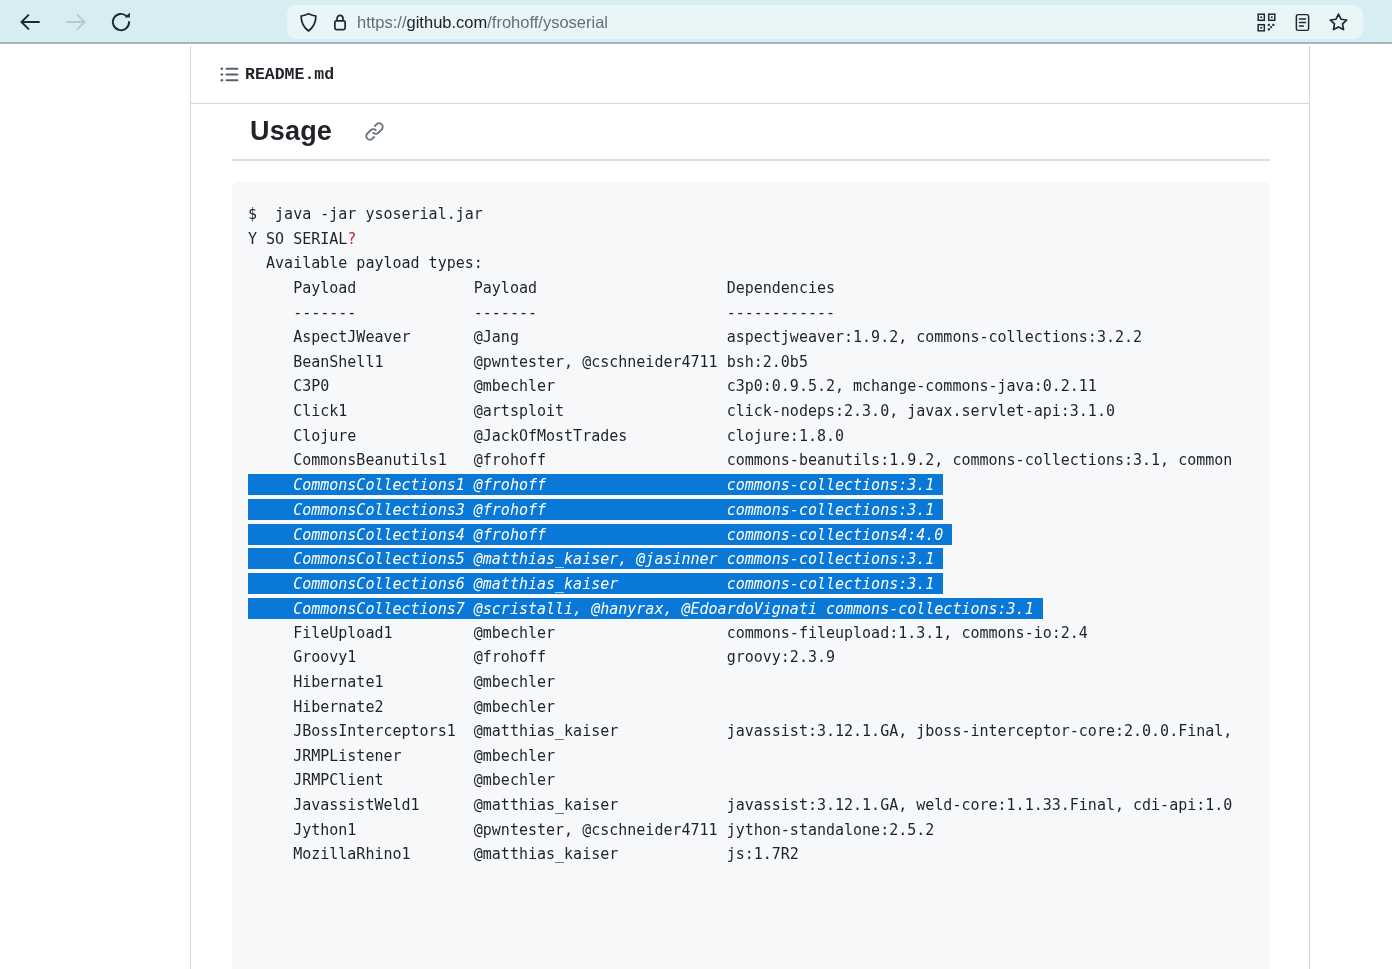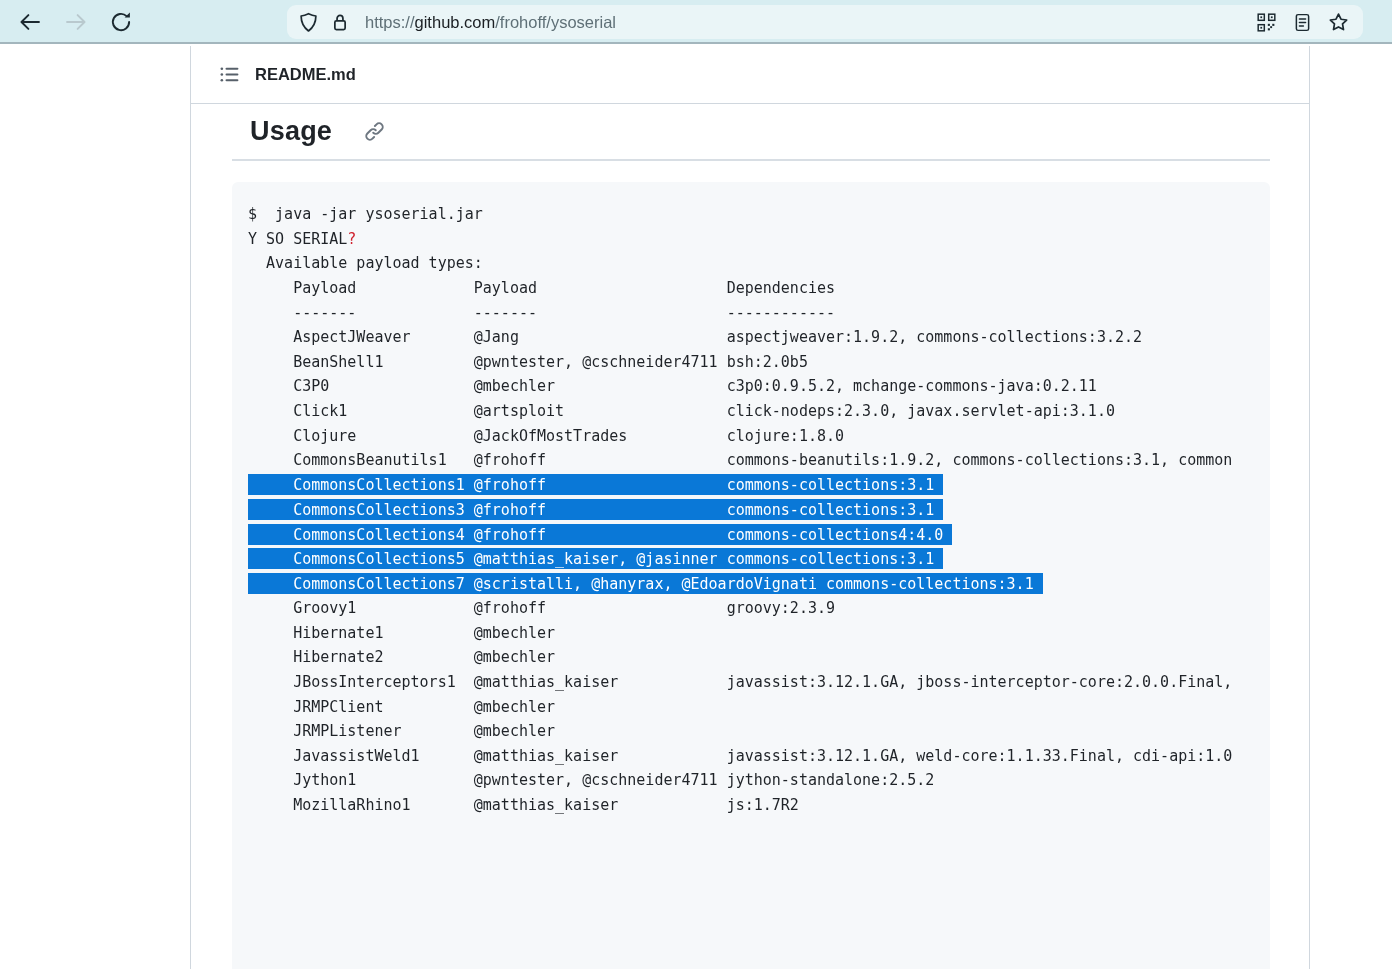--- a/index.html
+++ b/index.html
@@ -29,21 +29,21 @@
 
   .url-bar {
     position:absolute; left:287px; top:5px; width:1076px; height:34px;
     background:var(--urlbar_bg); border-radius:9px;
     display:flex; align-items:center;
   }
   .url-bar .chip { display:flex; align-items:center; justify-content:center; width:30px; height:30px; cursor:pointer; }
   .chip-shield { margin-left:6px; }
   .chip-lock   { margin-left:2px; }
   .url-text {
-    margin-left:10px; font-size:16.5px; color:var(--url_muted);
+    margin-left:2px; font-size:16.5px; color:var(--url_muted);
     white-space:nowrap; overflow:hidden; flex:1 1 auto;
   }
   .url-text .dark { color:var(--url_dark); }
   .url-right { display:flex; align-items:center; gap:6px; margin-right:10px; }
   .url-right .chip { width:30px; }
 
   
   .card {
     position:absolute; left:190px; top:46px; width:1120px; height:923px;
     border-left:1px solid var(--card_border);
@@ -52,21 +52,21 @@
   }
   .readme-header {
     height:58px; border-bottom:1px solid var(--card_border);
     display:flex; align-items:center; padding-left:22px;
   }
   .toc-btn {
     width:32px; height:32px; display:flex; align-items:center; justify-content:center;
     border-radius:6px; cursor:pointer;
   }
   .readme-title {
-    margin-left:10px; font-weight:bold; font-size:16.5px; color:var(--heading_text);
+    font-weight:bold; font-size:16.5px; color:var(--heading_text);font-family:Liberation Mono, monospace;
   }
   .section-heading {
     position:absolute; left:41px; top:68px; height:34px;
     display:flex; align-items:center;
   }
   .section-heading h2 {
     margin:18px; font-size:27px; font-weight:bold; color:var(--heading_text);
     letter-spacing:0.2px;
   }
   .anchor-btn { margin-left:12px; width:24px; height:24px; display:flex; align-items:center; justify-content:center; cursor:pointer; }
@@ -82,20 +82,21 @@
     padding:20px 0 16px 16px; overflow:hidden;
   }
   .code-line {
     font-family:"DejaVu Sans Mono","Liberation Mono",monospace;
     font-size:15px; line-height:24.63px; height:24.63px;
     white-space:pre; color:var(--code_text);
   }
   .code-line .sel {
     background:var(--selection_bg); color:var(--selection_text);
     padding:1.5px 0;
+    font-style:italic;
   }
   .code-line .red { color:var(--error_red); }
 </style>
 </head>
 <body>
 
 <div class="toolbar">
 
   <div class="nav-btn" id="back-btn">
     <svg width="26" height="26" viewBox="0 0 32 32">
@@ -210,24 +211,26 @@
       <div class="code-line">     AspectJWeaver       @Jang                       aspectjweaver:1.9.2, commons-collections:3.2.2</div>
       <div class="code-line">     BeanShell1          @pwntester, @cschneider4711 bsh:2.0b5</div>
       <div class="code-line">     C3P0                @mbechler                   c3p0:0.9.5.2, mchange-commons-java:0.2.11</div>
       <div class="code-line">     Click1              @artsploit                  click-nodeps:2.3.0, javax.servlet-api:3.1.0</div>
       <div class="code-line">     Clojure             @JackOfMostTrades           clojure:1.8.0</div>
       <div class="code-line">     CommonsBeanutils1   @frohoff                    commons-beanutils:1.9.2, commons-collections:3.1, common</div>
       <div class="code-line"><span class="sel">     CommonsCollections1 @frohoff                    commons-collections:3.1 </span></div>
       <div class="code-line"><span class="sel">     CommonsCollections3 @frohoff                    commons-collections:3.1 </span></div>
       <div class="code-line"><span class="sel">     CommonsCollections4 @frohoff                    commons-collections4:4.0 </span></div>
       <div class="code-line"><span class="sel">     CommonsCollections5 @matthias_kaiser, @jasinner commons-collections:3.1 </span></div>
+      <div class="code-line"><span class="sel">     CommonsCollections6 @matthias_kaiser            commons-collections:3.1 </span></div>
       <div class="code-line"><span class="sel">     CommonsCollections7 @scristalli, @hanyrax, @EdoardoVignati commons-collections:3.1 </span></div>
+      <div class="code-line">     FileUpload1         @mbechler                   commons-fileupload:1.3.1, commons-io:2.4</div>
       <div class="code-line">     Groovy1             @frohoff                    groovy:2.3.9</div>
       <div class="code-line">     Hibernate1          @mbechler                   </div>
       <div class="code-line">     Hibernate2          @mbechler                   </div>
       <div class="code-line">     JBossInterceptors1  @matthias_kaiser            javassist:3.12.1.GA, jboss-interceptor-core:2.0.0.Final,</div>
+      <div class="code-line">     JRMPListener        @mbechler                   </div>
       <div class="code-line">     JRMPClient          @mbechler                   </div>
-      <div class="code-line">     JRMPListener        @mbechler                   </div>
       <div class="code-line">     JavassistWeld1      @matthias_kaiser            javassist:3.12.1.GA, weld-core:1.1.33.Final, cdi-api:1.0</div>
       <div class="code-line">     Jython1             @pwntester, @cschneider4711 jython-standalone:2.5.2</div>
       <div class="code-line">     MozillaRhino1       @matthias_kaiser            js:1.7R2</div>
     </div>
 </div>
 
 </body></html>

